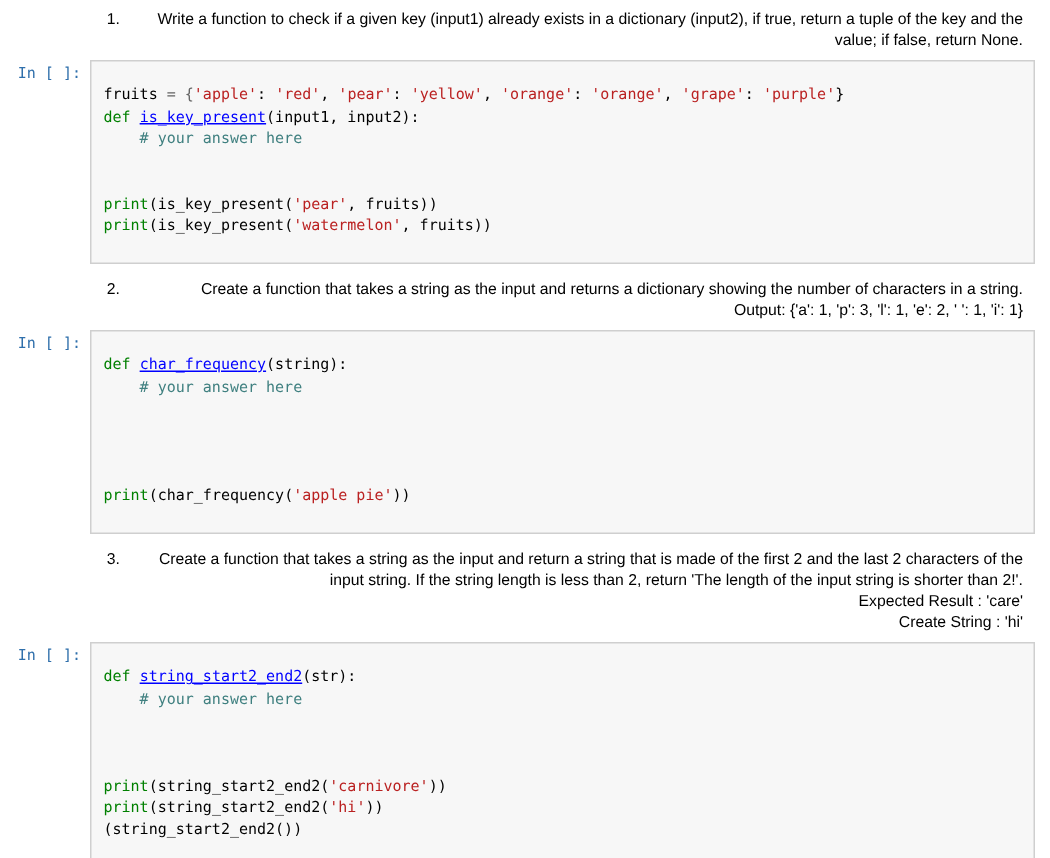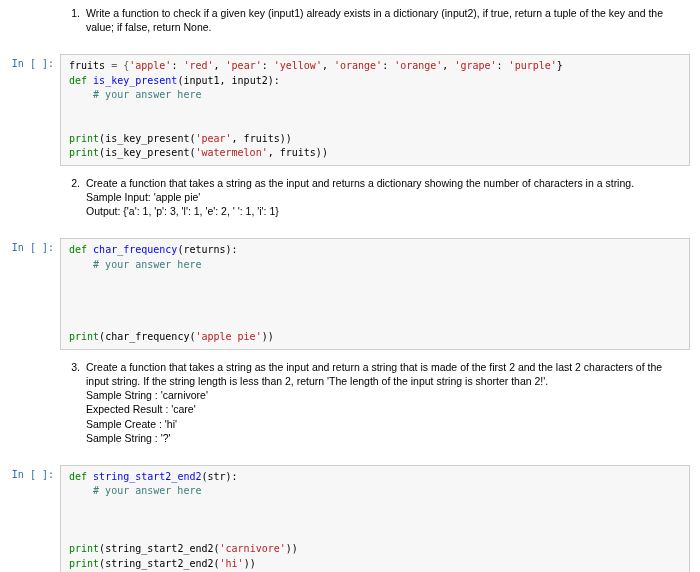--- a/index.html
+++ b/index.html
@@ -14,46 +14,46 @@
   }
   .notebook { padding: 4px 10px 6px 10px; }
   .text-block {
     margin-left: 60px;
     padding: 2px 0 4px 0;
     line-height: 1.35;
   }
   .prob-row { display: flex; }
   .prob-num { width: 16px; flex: 0 0 16px; text-align: right; padding-right: 6px; }
   .prob-body { flex: 1; padding-right: 8px; }
-  .prob-body p { margin: 0 0 0 0; }
+  .prob-body p { margin: 0 0 0 0; text-align: right; }
   .sample { margin-top: 2px; }
 
-  .code-cell { display: flex; margin: 16px 0 8px 0; justify-content: space-between; }
+  .code-cell { display: flex; margin: 2px 0 8px 0; justify-content: space-between; }
   .prompt {
     flex: 0 0 50px;
     text-align: right;
     padding: 4px 6px 0 0;
     font-family: Menlo, Monaco, "DejaVu Sans Mono", monospace;
     font-size: 10px;
     color: #2f6fab;
   }
   .code-area {
     flex: 1;
     border: 1px solid #cfcfcf;
     background: #f7f7f7;
-    padding: 4px 8px;
+    padding: 16px 8px;
     font-family: Menlo, Monaco, "DejaVu Sans Mono", monospace;
     font-size: 10px;
     line-height: 1.45;
     white-space: pre;
     overflow: hidden;
   }
   
   .kw   { color: #008000; font-weight: normal; }   
-  .fn   { color: #0000ff; }                        
+  .fn   { color: #0000ff; text-decoration: underline; }                        
   .str  { color: #ba2121; }                        
   .bi   { color: #008000; }                        
   .cm   { color: #408080; }    
   .op   { color: #666666; }
   .nm   { color: #000; }
 </style>
 </head>
 <body>
 
 <div class="notebook">
@@ -76,46 +76,43 @@
 <span></span>
 <span class="bi">print</span>(is_key_present(<span class="str">'pear'</span>, <span class="nm">fruits</span>))
 <span class="bi">print</span>(is_key_present(<span class="str">'watermelon'</span>, <span class="nm">fruits</span>))</div>
   </div>
 
   <div class="text-block">
     <div class="prob-row">
       <div class="prob-num">2.</div>
       <div class="prob-body">
         <p>Create a function that takes a string as the input and returns a dictionary showing the number of characters in a string.</p>
-        <p class="sample">Sample Input: 'apple pie'</p>
         <p class="sample">Output: {'a': 1, 'p': 3, 'l': 1, 'e': 2, ' ': 1, 'i': 1}</p>
       </div>
     </div>
   </div>
 
   <div class="code-cell">
     <div class="prompt">In [ ]:</div>
-    <div class="code-area"><span class="kw">def </span><span class="fn">char_frequency</span><span class="nm">(returns):</span>
+    <div class="code-area"><span class="kw">def </span><span class="fn">char_frequency</span><span class="nm">(string):</span>
 <span class="cm">    # your answer here</span>
 <span></span>
 <span></span>
 <span></span>
 <span></span>
 <span class="bi">print</span>(char_frequency(<span class="str">'apple pie'</span>))</div>
   </div>
 
   <div class="text-block">
     <div class="prob-row">
       <div class="prob-num">3.</div>
       <div class="prob-body">
         <p>Create a function that takes a string as the input and return a string that is made of the first 2 and the last 2 characters of the input string. If the string length is less than 2, return 'The length of the input string is shorter than 2!'.</p>
-        <p class="sample">Sample String : 'carnivore'</p>
         <p class="sample">Expected Result : 'care'</p>
-        <p class="sample">Sample Create : 'hi'</p>
-        <p class="sample">Sample String : '?'</p>
+        <p class="sample">Create String : 'hi'</p>
       </div>
     </div>
   </div>
 
   <div class="code-cell">
     <div class="prompt">In [ ]:</div>
     <div class="code-area"><span class="kw">def </span><span class="fn">string_start2_end2</span><span class="nm">(str):</span>
 <span class="cm">    # your answer here</span>
 <span></span>
 <span></span>

